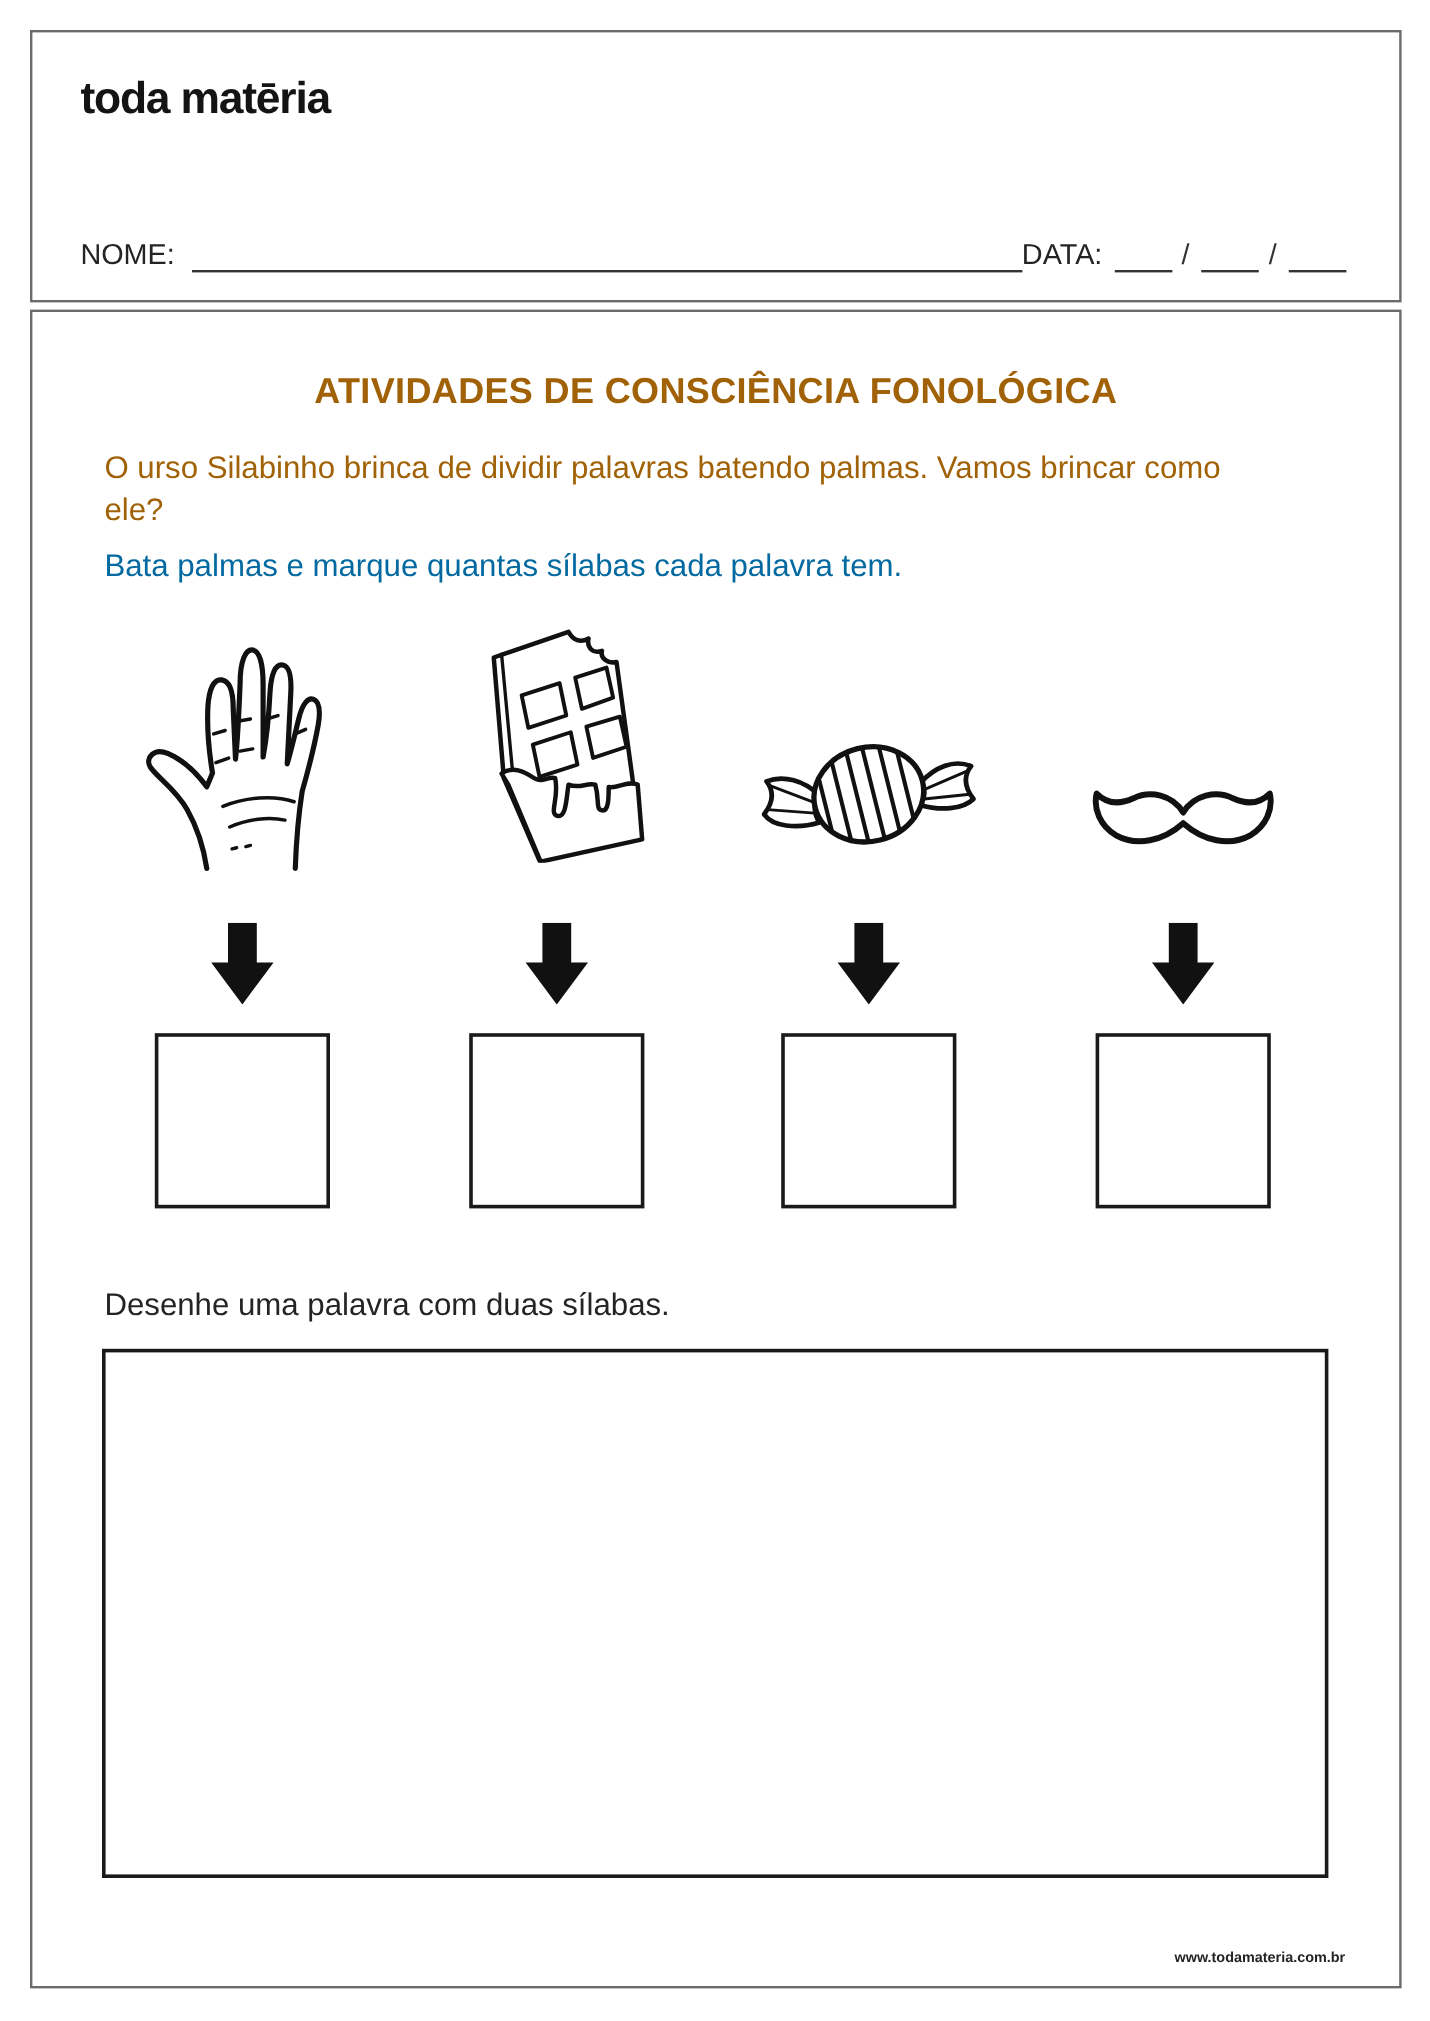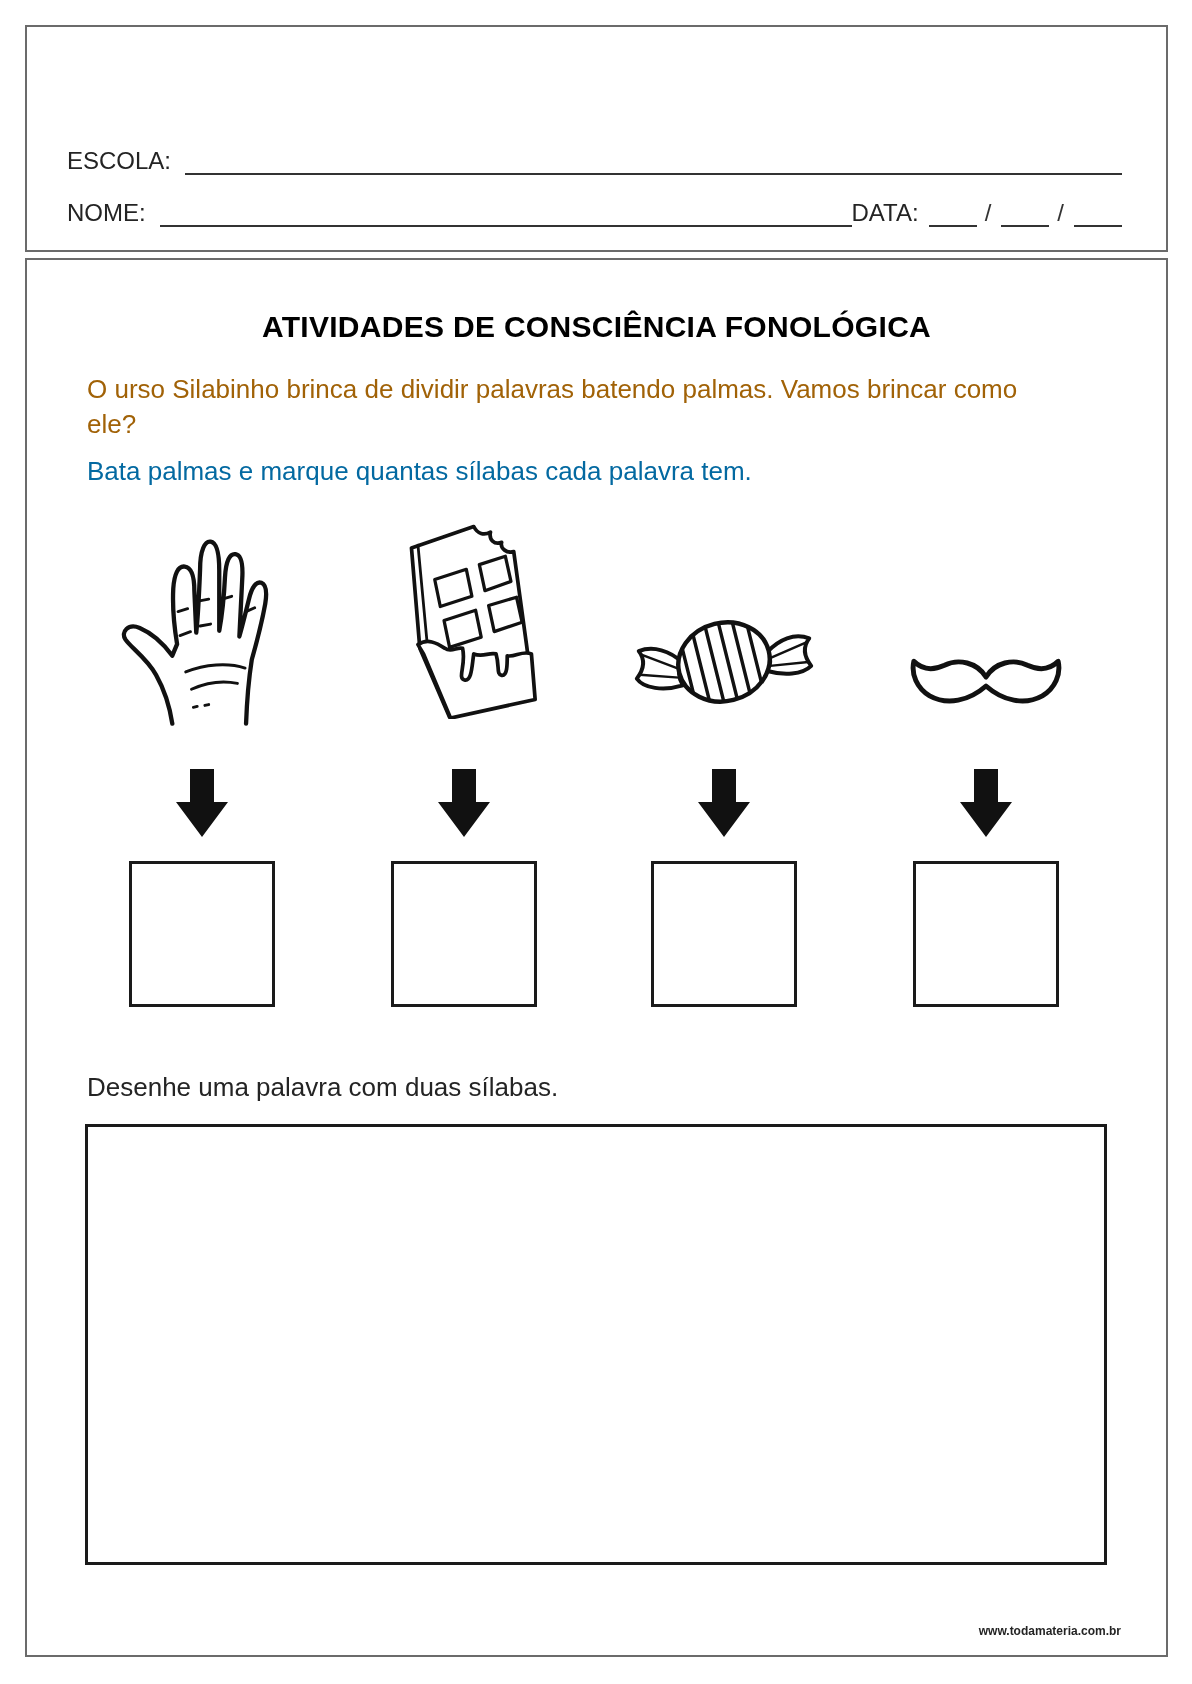--- a/index.html
+++ b/index.html
@@ -30,21 +30,21 @@
     width:48px;border-bottom:2px solid #333;height:28px;margin-left:10px;flex:none;
   }
   .slash{margin-left:8px;margin-right:0;color:#333;}
   
   .worksheet-box{
     position:absolute;left:25px;top:258px;width:1143px;height:1399px;
     border:2px solid #6b6b6b;box-sizing:border-box;background:#fff;
   }
   .ws-title{
     position:absolute;left:0;top:50px;width:100%;text-align:center;
-    font-size:30px;font-weight:bold;color:#000000;letter-spacing:.3px;
+    font-size:30px;font-weight:bold;color:#a16207;letter-spacing:.3px;
   }
   .intro{
     position:absolute;left:60px;top:112px;width:960px;
     font-size:26px;line-height:35px;color:#a16207;
   }
   .instruction{
     position:absolute;left:60px;top:196px;width:980px;
     font-size:26px;color:#0369a1;
   }
   
@@ -75,25 +75,22 @@
     position:absolute;right:45px;top:1364px;font-size:12px;font-weight:bold;color:#242424;
   }
   svg{display:block;}
 </style>
 </head>
 <body>
 
 <div class="page">
 
   <div class="header-box">
-
-    <div class="form-row row-school">
-      <span>ESCOLA:</span>
-      <span class="blank"></span>
-    </div>
+    <div class="logo">toda matēria</div>
+
 
     <div class="form-row row-name">
       <span>NOME:</span>
       <span class="blank"></span>
       <span class="date-label">DATA:</span>
       <span class="date-blank"></span>
       <span class="slash">/</span>
       <span class="date-blank"></span>
       <span class="slash">/</span>
       <span class="date-blank"></span>

